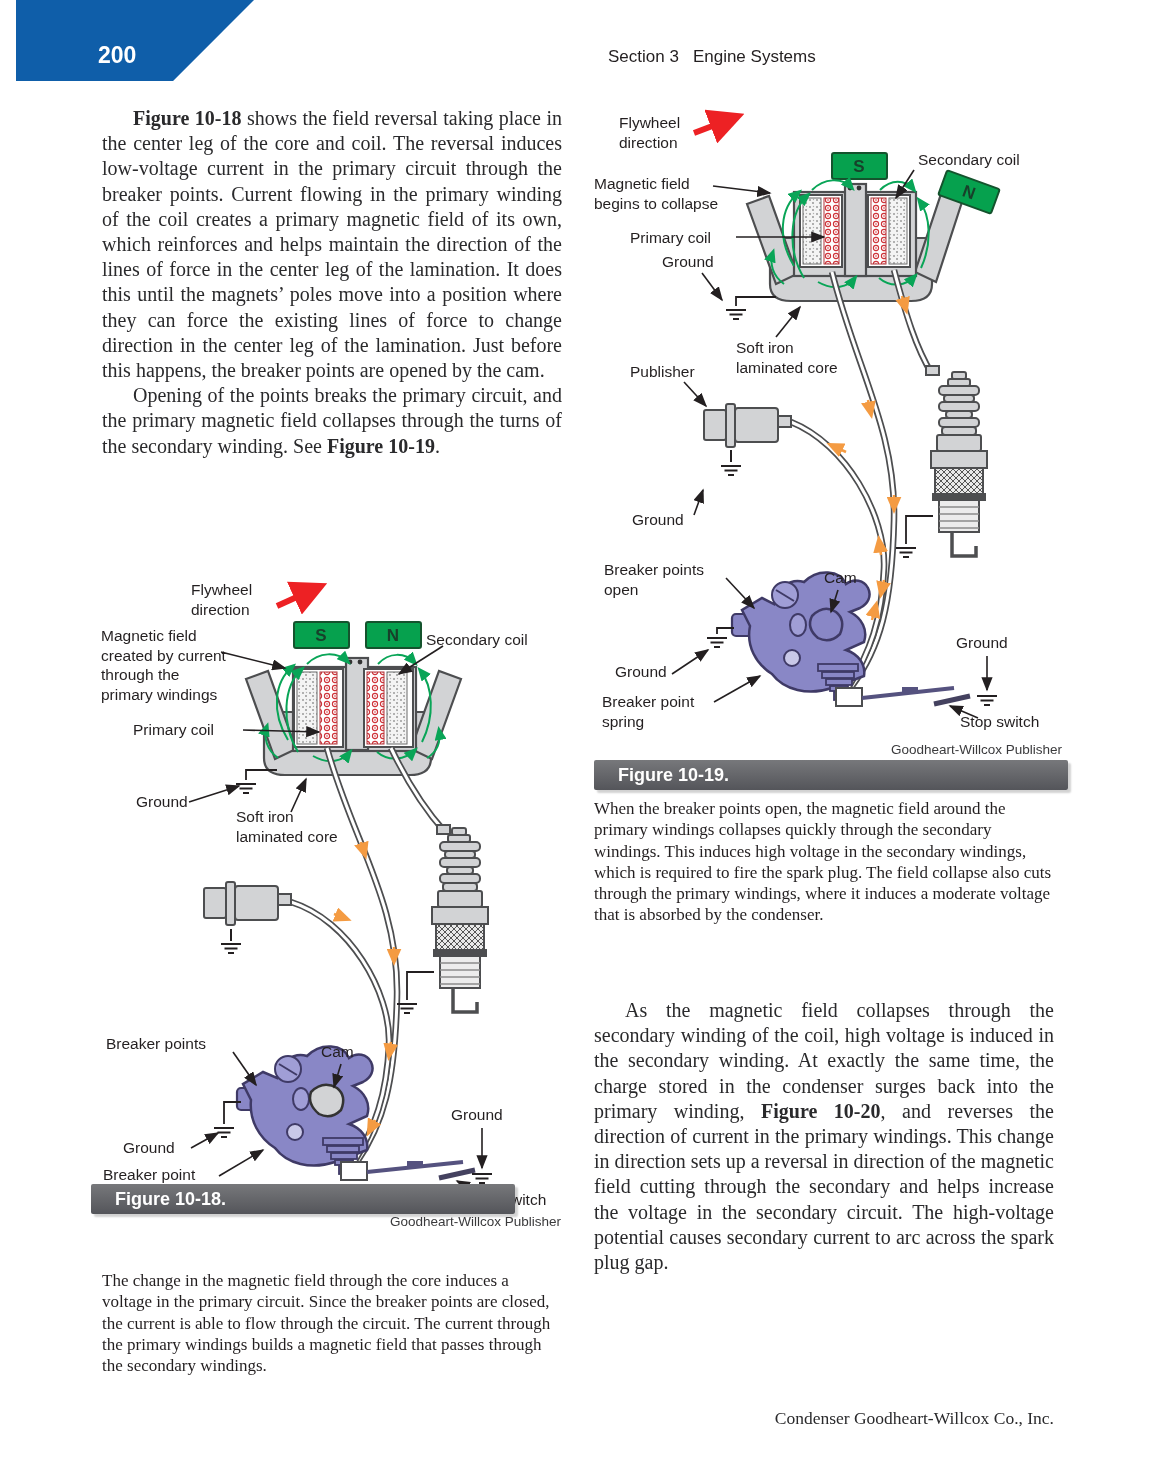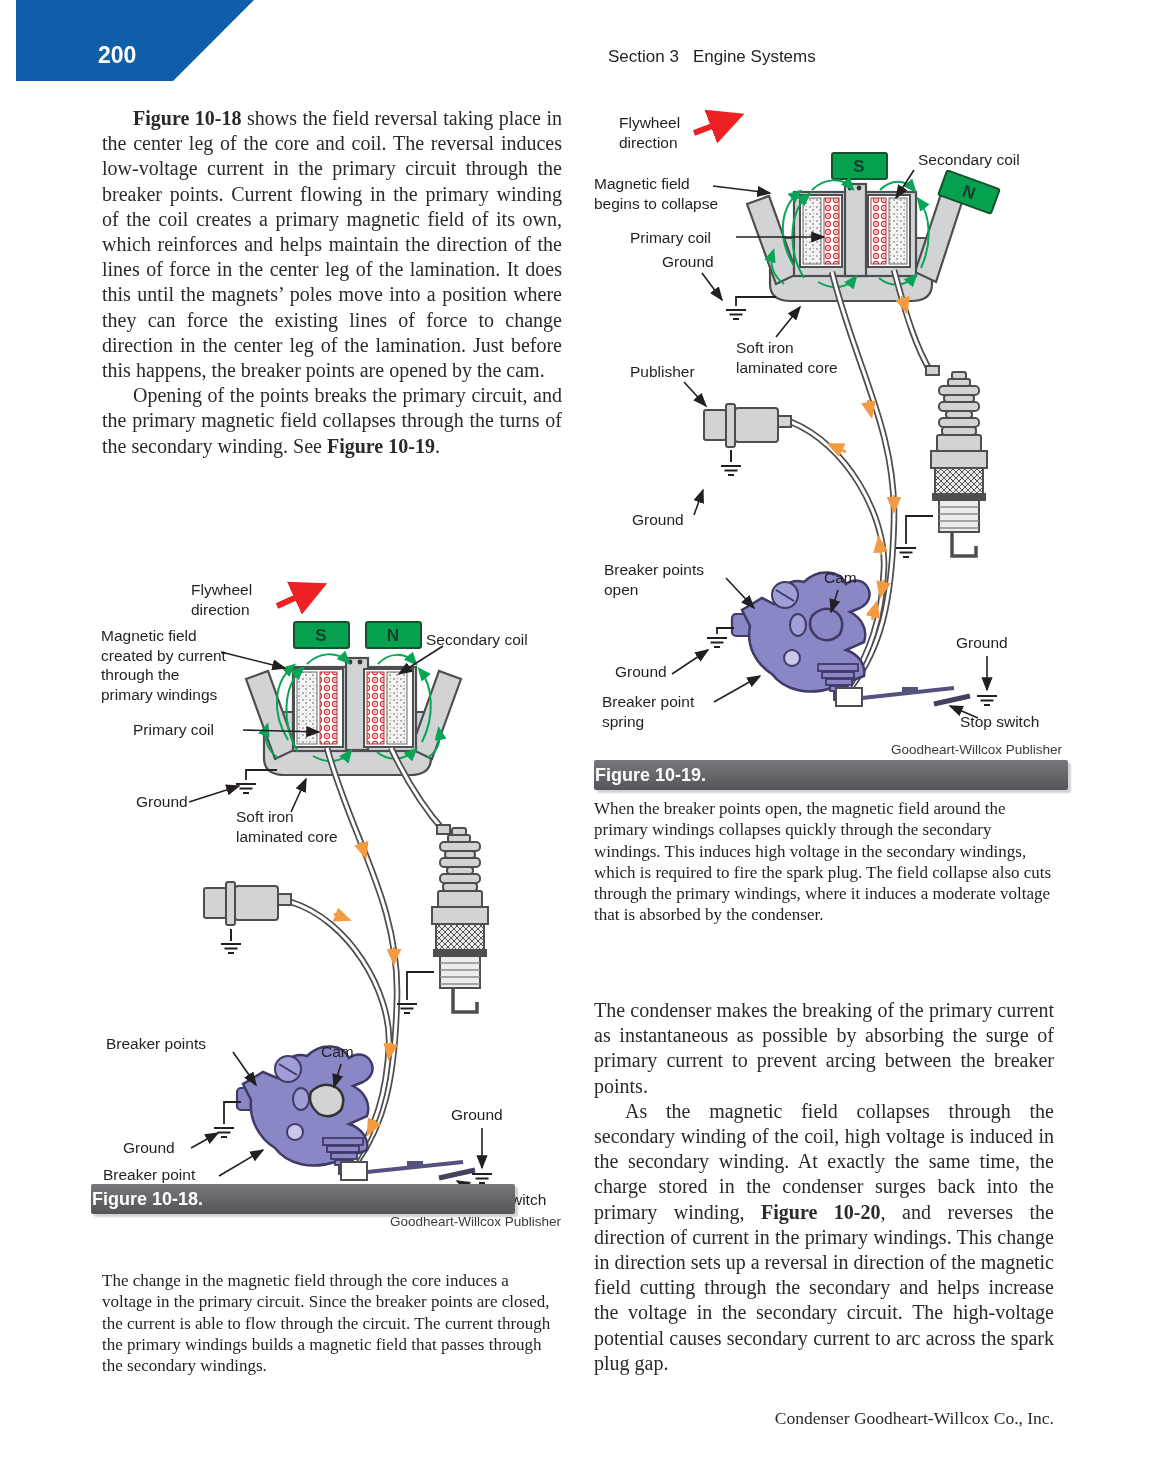--- a/index.html
+++ b/index.html
@@ -20,21 +20,21 @@
   b{font-weight:bold;}
   
   .figwrap{position:absolute;}
   .figwrap svg{position:absolute;left:0;top:0;}
   .flabel{position:absolute;font-family:"Liberation Sans",sans-serif;font-size:15.5px;line-height:1.26;
           color:#231f20;white-space:pre-line;}
   .fcredit{position:absolute;right:2px;font-family:"Liberation Sans",sans-serif;
            font-size:13.5px;color:#3a3a3c;}
   .figbar{position:absolute;height:30px;background:linear-gradient(to bottom,#77787b,#54555a);
           color:#ffffff;font-family:"Liberation Sans",sans-serif;font-weight:bold;font-size:18px;
-          line-height:30px;padding-left:1px;box-sizing:border-box;border-radius:2px;
+          line-height:30px;padding-left:24px;box-sizing:border-box;border-radius:2px;
           box-shadow:3px 3px 2px rgba(0,0,0,0.18);}
   .figcap{position:absolute;font-family:Liberation Serif, serif;font-size:17px;line-height:21.3px;color:#231f20;}
   #copyright{position:absolute;left:578px;top:1408px;width:460px;text-align:right;font-size:17.5px;color:#2a2a2c;}
   .magnet-letter{font:bold 17px "Liberation Sans",sans-serif;fill:#17402a;}
 </style>
 </head>
 <body>
 
 <div id="page">
 
@@ -428,19 +428,18 @@
 spring</div>
     <div class="flabel" style="left:372px;top:533px;">Ground</div>
     <div class="flabel" style="left:376px;top:612px;">Stop switch</div>
     <div class="fcredit" style="top:642px;">Goodheart-Willcox Publisher</div>
   </div>
 
   <div class="figbar" style="left:578px;top:760px;width:474px;">Figure 10-19.</div>
   <div class="figcap" style="left:578px;top:798px;width:458px;">When the breaker points open, the magnetic field around the primary windings collapses quickly through the secondary windings. This induces high voltage in the secondary windings, which is required to fire the spark plug. The field collapse also cuts through the primary windings, where it induces a moderate voltage that is absorbed by the condenser.</div>
 
   <div class="bodycol" style="left:578px;top:998px;width:460px;">
-    <p><span>The condenser makes the breaking of the primary current as instantaneous as possible by absorbing the surge of primary current to prevent arcing between the breaker points.</span></p>
     <p class="indent"><span>As the magnetic field collapses through the secondary winding of the coil, high voltage is induced in the secondary winding. At exactly the same time, the charge stored in the condenser surges back into the primary winding, </span><b>Figure 10-20</b><span>, and reverses the direction of current in the primary windings. This change in direction sets up a reversal in direction of the magnetic field cutting through the secondary and helps increase the voltage in the secondary circuit. The high-voltage potential causes secondary current to arc across the spark plug gap.</span></p>
   </div>
 
   <div id="copyright">Condenser Goodheart-Willcox Co., Inc.</div>
 
 </div>
 
 </body></html>

